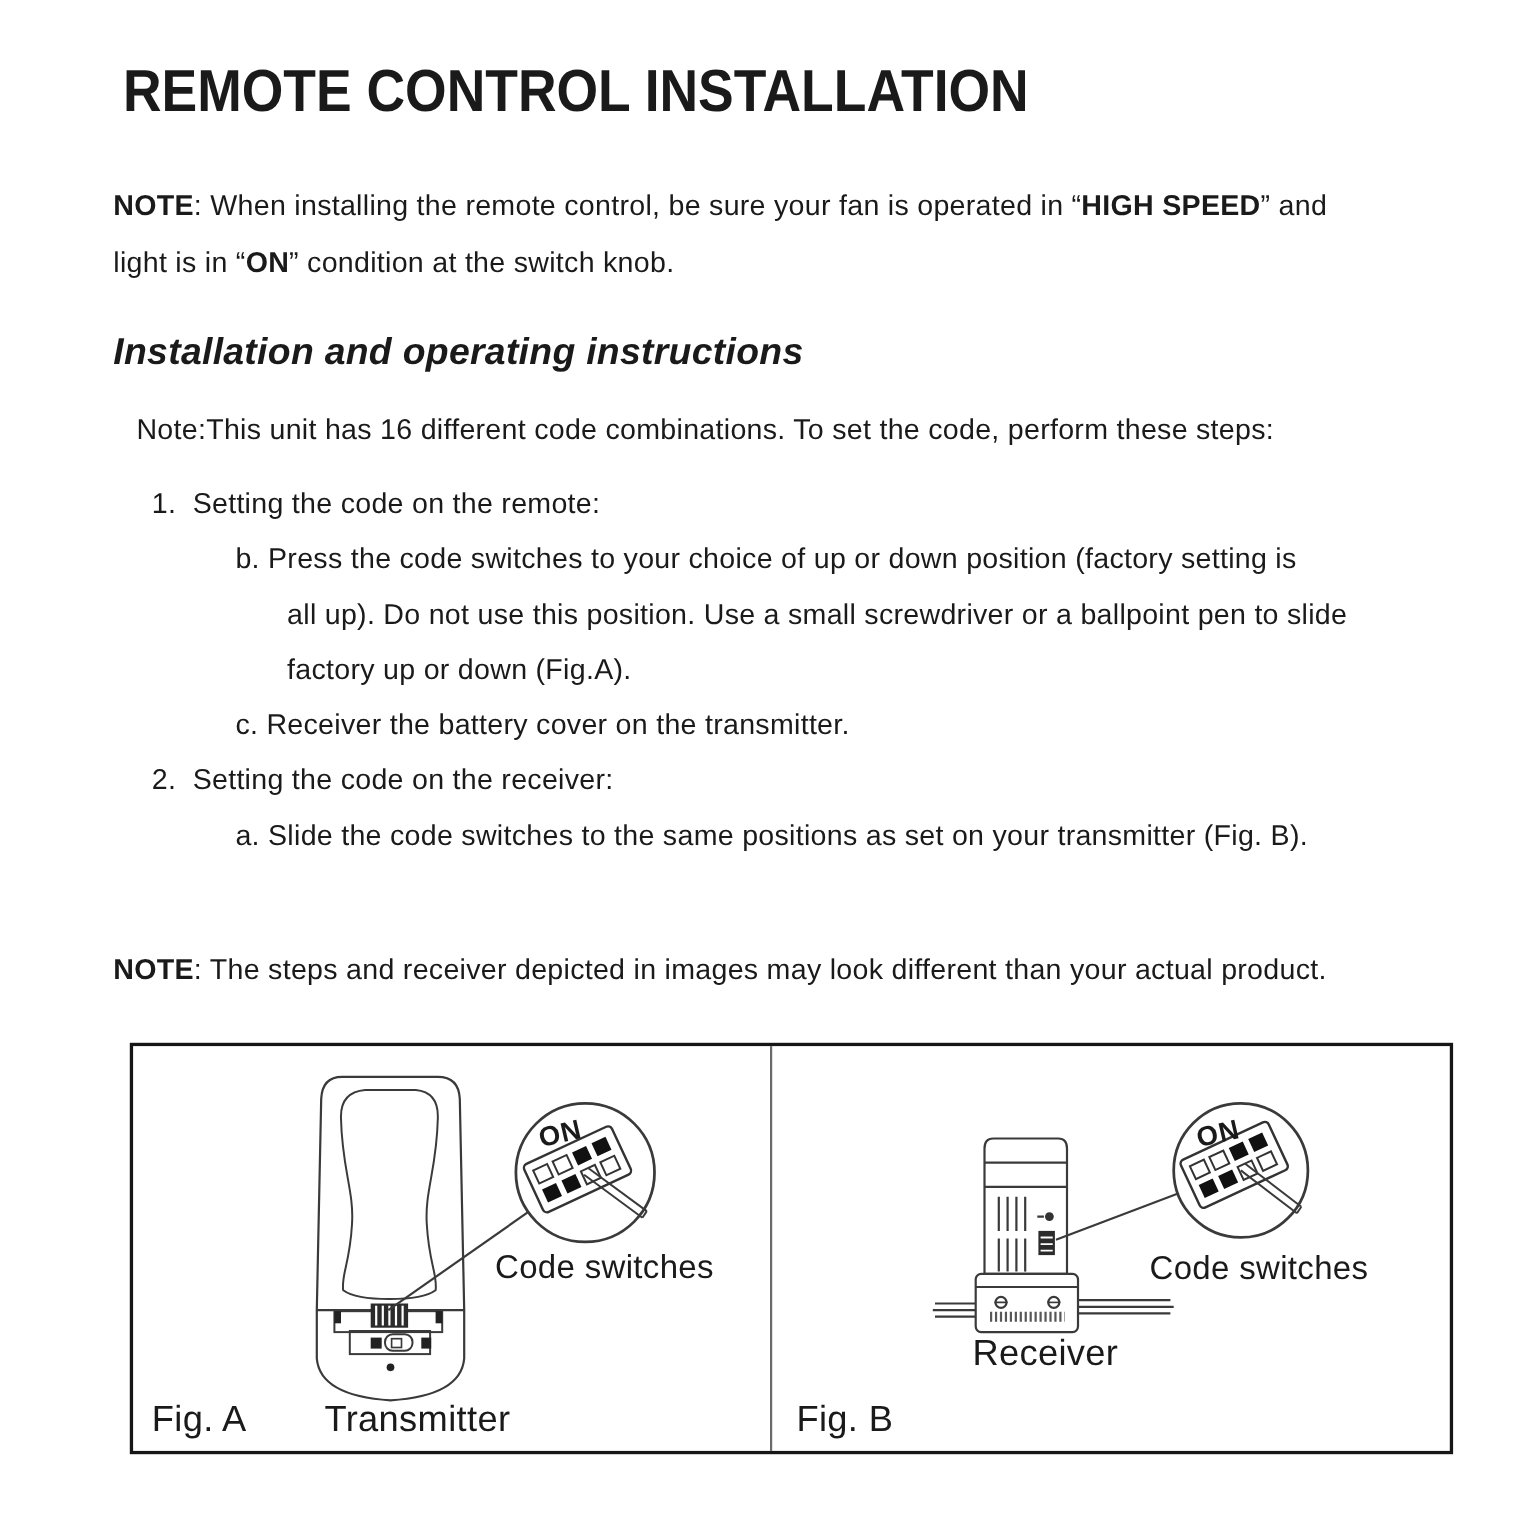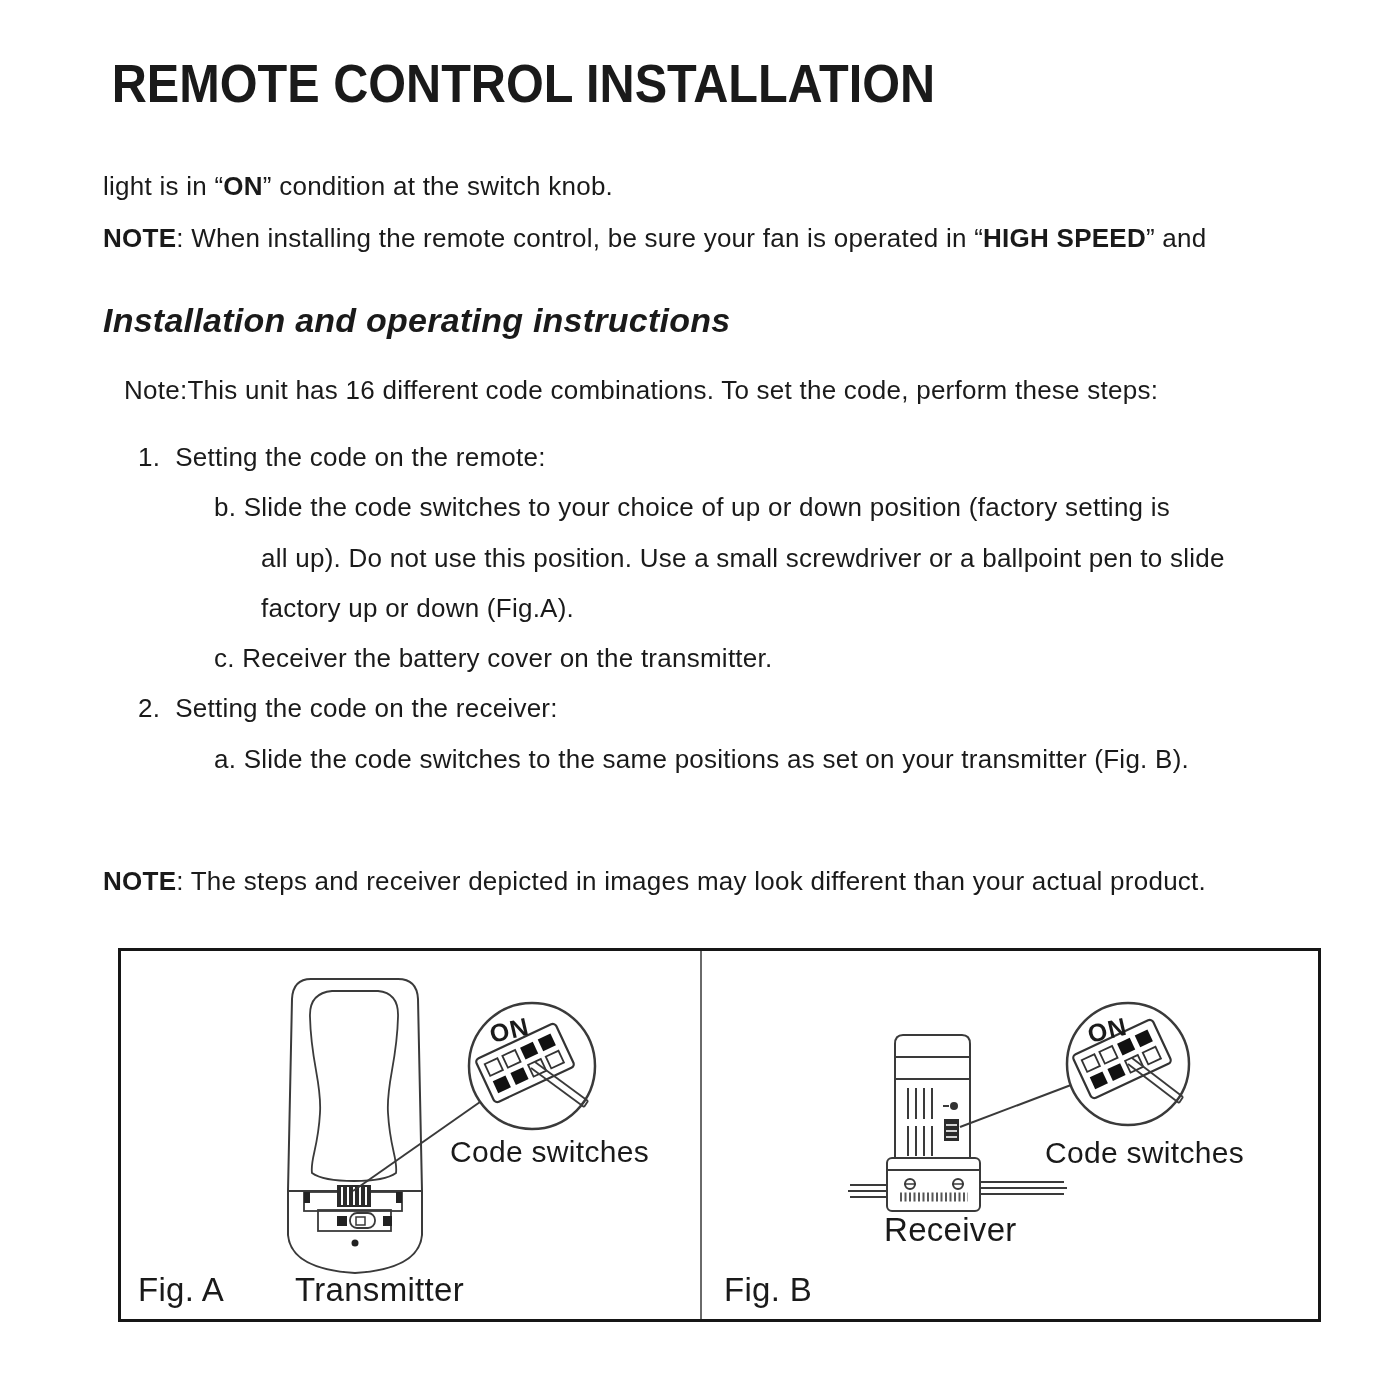--- a/index.html
+++ b/index.html
@@ -42,31 +42,31 @@
 </head>
 <body>
 
 <div class="page">
 
   <div class="title-wrap">
     <h1 class="title" style="margin:0">REMOTE CONTROL INSTALLATION</h1>
   </div>
 
   <div class="para note-top">
+    <div><span class="b">NOTE</span><span>: When installing the remote control, be sure your fan is operated in “</span><span class="b">HIGH SPEED</span><span>” and</span></div>
     <div><span>light is in “</span><span class="b">ON</span><span>” condition at the switch knob.</span></div>
-    <div><span class="b">NOTE</span><span>: When installing the remote control, be sure your fan is operated in “</span><span class="b">HIGH SPEED</span><span>” and</span></div>
   </div>
 
   <div class="para heading">Installation and operating instructions</div>
 
   <div class="para intro">Note:This unit has 16 different code combinations. To set the code, perform these steps:</div>
 
   <div class="para steps">
     <div class="ind1">1.  Setting the code on the remote:</div>
-    <div class="ind2">b. Slide the code switches to your choice of up or down position (factory setting is</div>
+    <div class="ind2">b. Press the code switches to your choice of up or down position (factory setting is</div>
     <div class="ind3">all up). Do not use this position. Use a small screwdriver or a ballpoint pen to slide</div>
     <div class="ind3">factory up or down (Fig.A).</div>
     <div class="ind2">c. Receiver the battery cover on the transmitter.</div>
     <div class="ind1">2.  Setting the code on the receiver:</div>
     <div class="ind2">a. Slide the code switches to the same positions as set on your transmitter (Fig. B).</div>
   </div>
 
   <div class="para note-bottom"><span class="b">NOTE</span><span>: The steps and receiver depicted in images may look different than your actual product.</span></div>
 
   <div class="figure">

